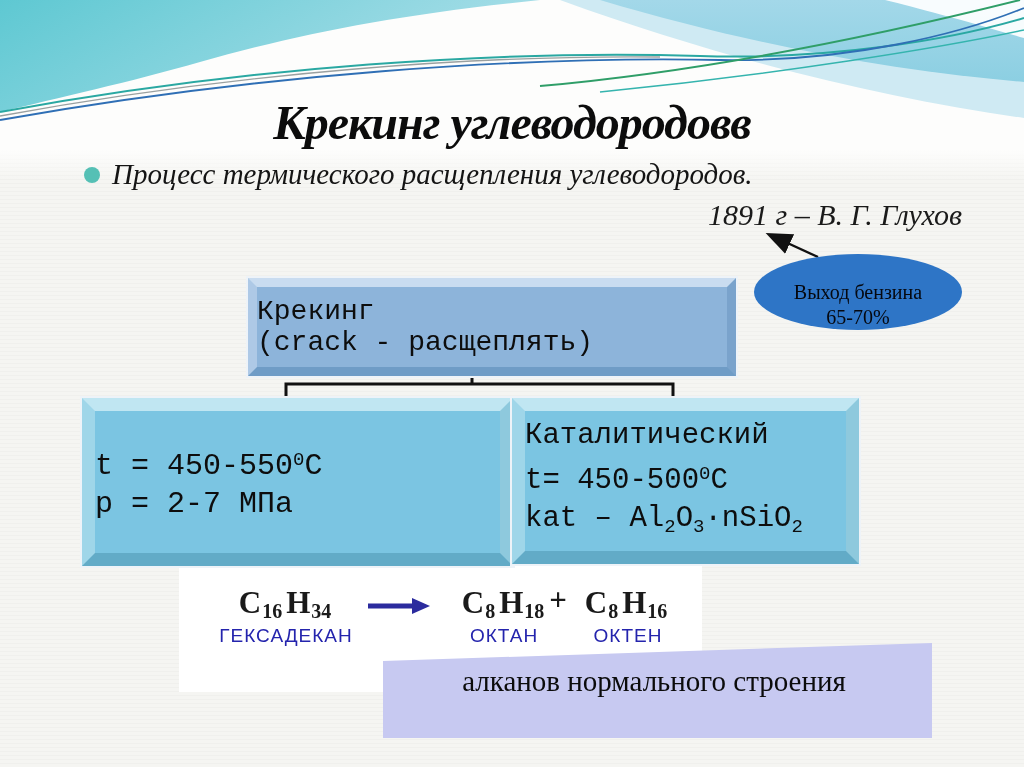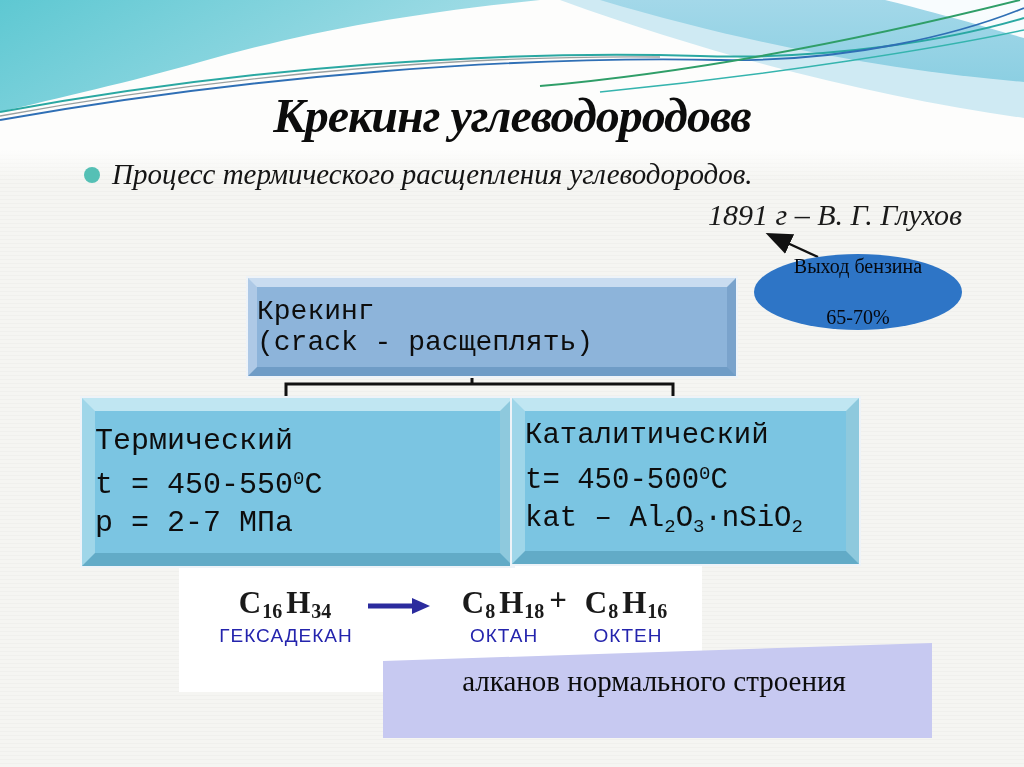--- a/index.html
+++ b/index.html
@@ -6,37 +6,37 @@
   .slide{
     position:relative;width:1024px;height:767px;overflow:hidden;
     background:
       repeating-linear-gradient(180deg,#f5f5f2 0px,#f5f5f2 3px,#f0f0ed 3px,#f0f0ed 4px);
     font-family:"Liberation Serif",serif;color:#111;
   }
   svg{display:block;}
   
   .wave-svg{position:absolute;left:0;top:0;z-index:0;pointer-events:none;}
   .title{
-    position:absolute;left:0;top:56px;width:1024px;text-align:center;z-index:2;
+    position:absolute;left:0;top:63px;width:1024px;text-align:center;z-index:2;
     font-family:"Liberation Serif",serif;font-weight:bold;font-style:italic;
     font-size:48px;letter-spacing:-1px;color:#0c0c0c;
   }
   
   .bullet-row{position:absolute;left:84px;top:158px;z-index:2;display:flex;align-items:center;}
   .bullet-dot{width:16px;height:16px;border-radius:50%;background:#55c0b5;margin-right:12px;flex:none;}
   .bullet-text{font-style:italic;font-size:29px;color:#141414;white-space:nowrap;}
   .attribution{
     position:absolute;left:708px;top:198px;z-index:2;
     font-style:italic;font-size:30px;color:#1a1a1a;white-space:nowrap;
   }
   
   .yield-ellipse{
     position:absolute;left:754px;top:254px;width:208px;height:76px;z-index:2;
     background:#2e75c6;border-radius:50%;
-    display:flex;flex-direction:column;justify-content:space-between;align-items:center;
+    display:flex;flex-direction:column;justify-content:flex-end;align-items:center;
     font-size:20px;line-height:25px;color:#05080f;text-align:center;
   }
   
   .box3d{position:absolute;z-index:2;border-style:solid;box-shadow:0 0 0 2px #eef3f8;
     display:flex;flex-direction:column;justify-content:center;align-items:flex-start;
     font-family:Liberation Mono, monospace;color:#0d0d0d;text-align:center;}
   .root-box{
     left:248px;top:278px;width:470px;height:80px;border-width:9px;
     background:#8db4da;border-top-color:#c9dcf0;border-left-color:#aec9e6;
     border-right-color:#7aa3cc;border-bottom-color:#6f9cc6;
@@ -127,21 +127,20 @@
     <div>Выход бензина</div>
     <div>65-70%</div>
   </div>
 
   <div class="box3d root-box">
     <div>Крекинг</div>
     <div>(crack - расщеплять)</div>
   </div>
 
   <div class="box3d child-box thermal-box">
-    <div>Термический</div>
     <div><span>t = 450-550</span><span class="sup0">0</span><span>С</span></div>
     <div>p = 2-7 МПа</div>
   </div>
 
   <div class="box3d child-box catalytic-box">
     <div>Каталитический</div>
     <div><span>t= 450-500</span><span class="sup0">0</span><span>С</span></div>
     <div><span>kat – Al</span><span class="subn">2</span><span>O</span><span class="subn">3</span><span>·nSiO</span><span class="subn">2</span></div>
   </div>
 

